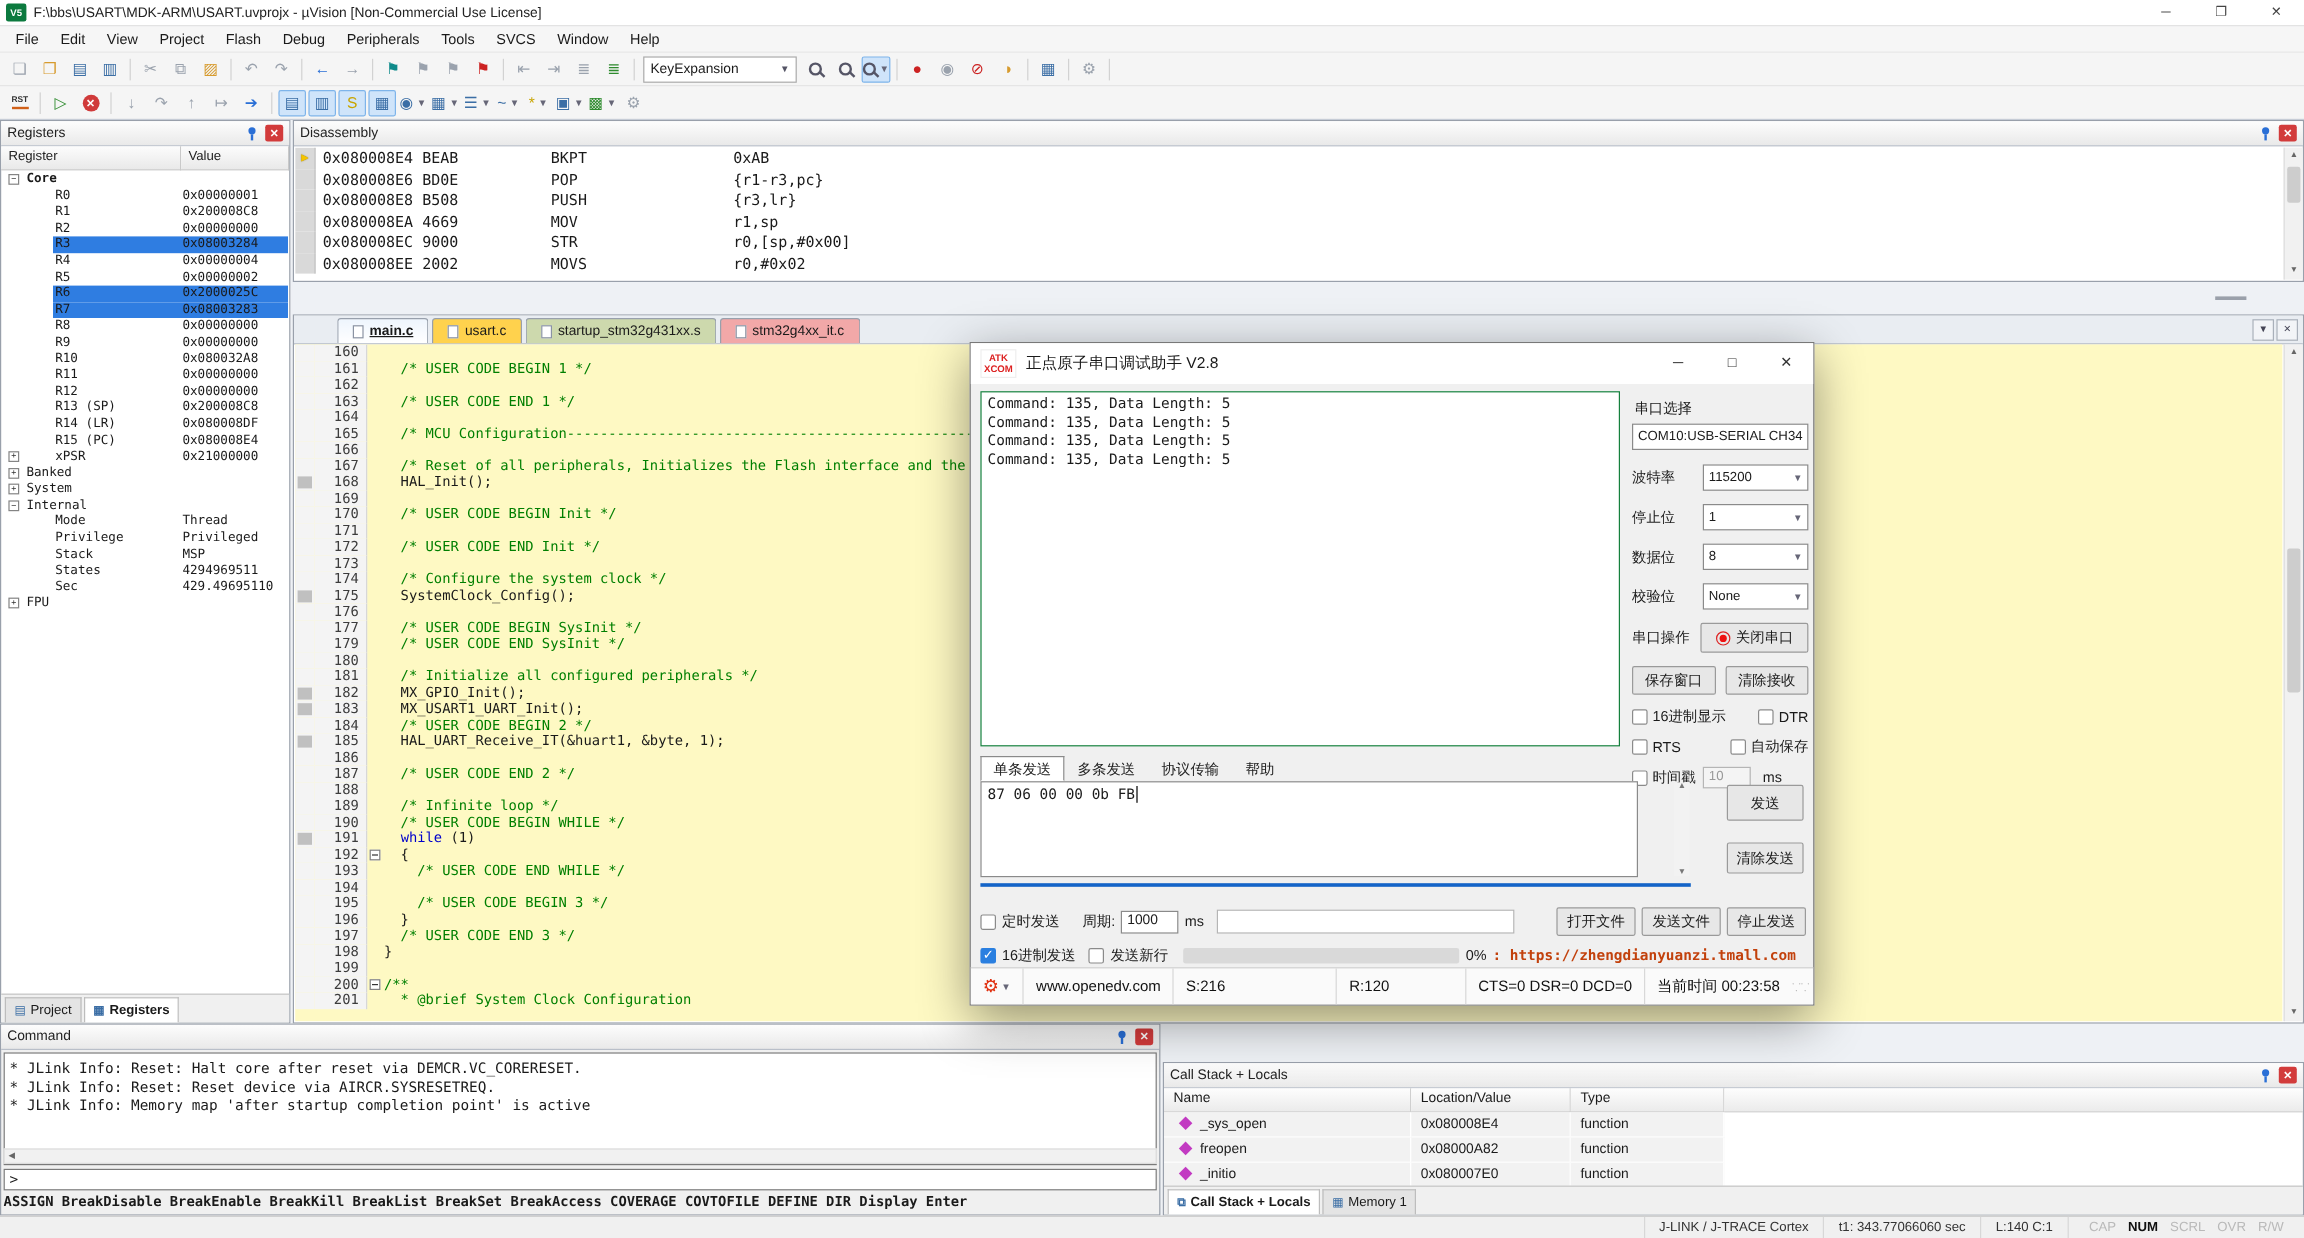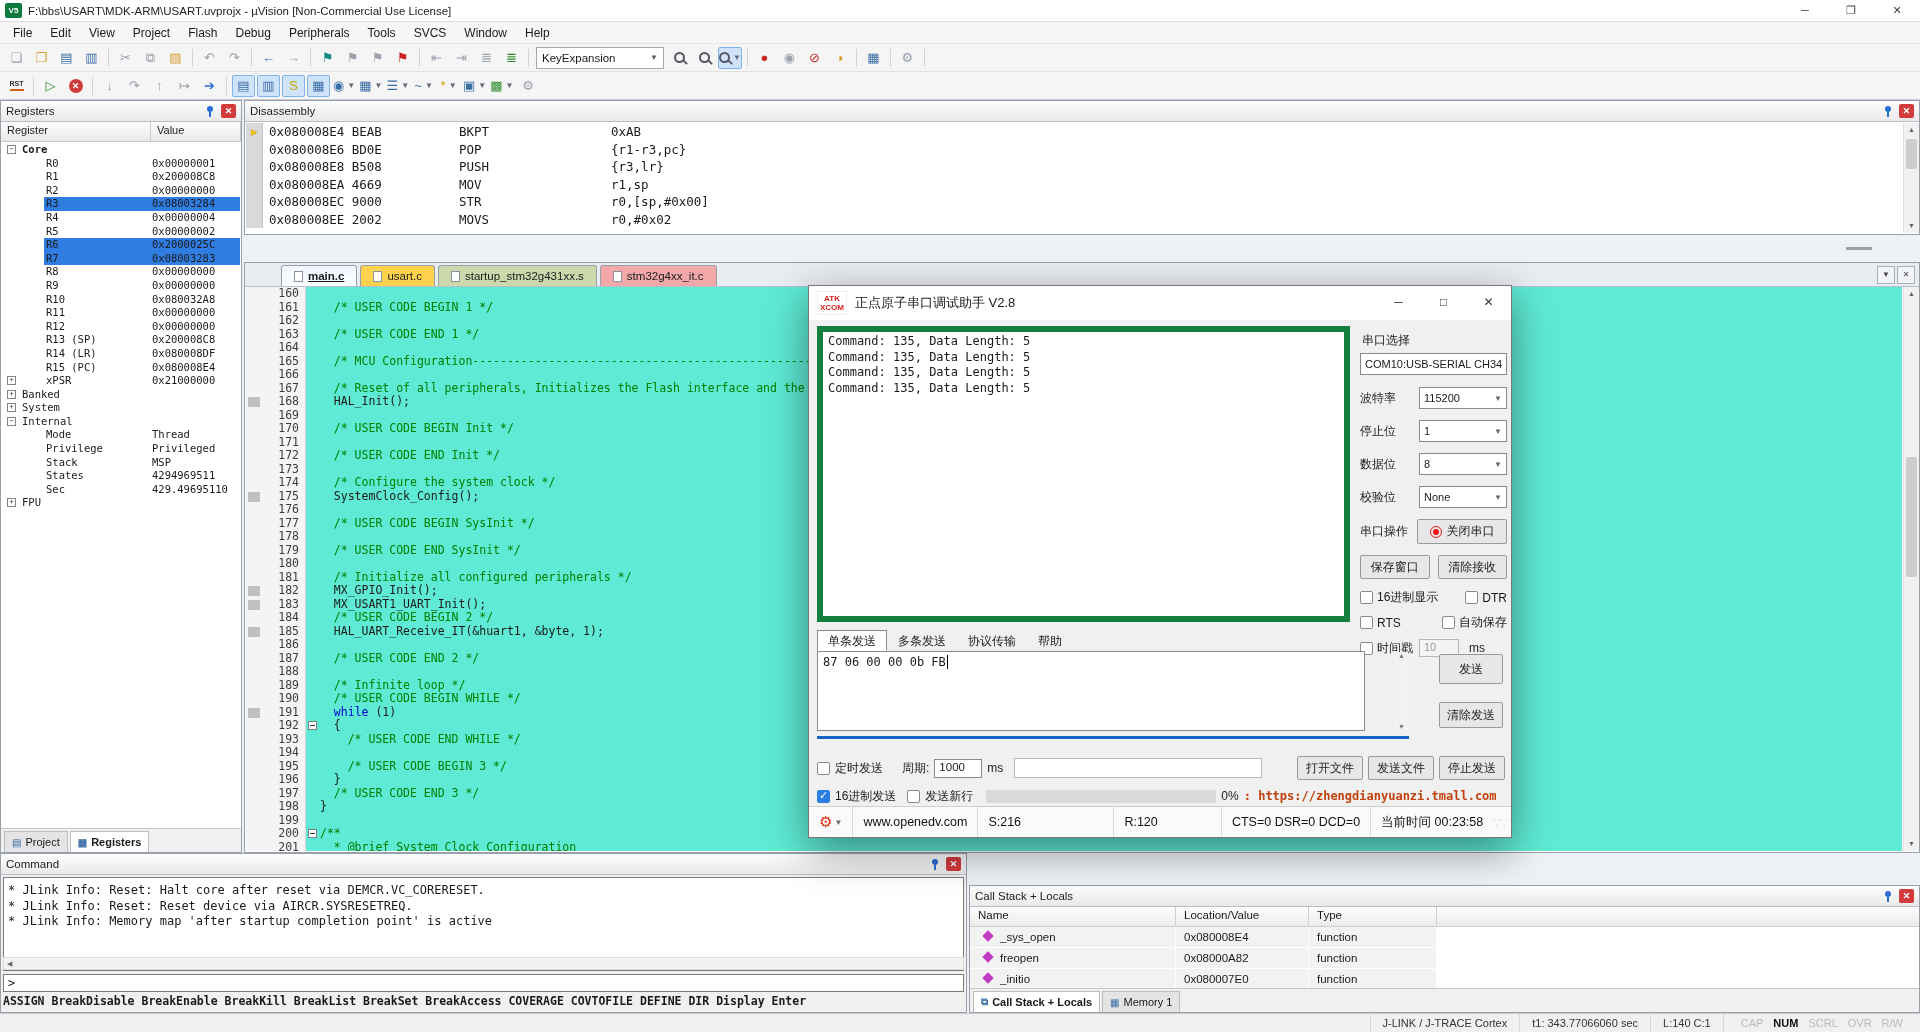--- a/index.html
+++ b/index.html
@@ -70,21 +70,21 @@
 
 #editor{left:244px;top:262px;right:0;bottom:179px}
 .tabbar{height:24px;background:#e9edf2;display:flex;align-items:flex-end;padding-left:36px;border-bottom:1px solid #b9bfc9}
 .etab{height:21px;padding:0 12px;font-size:11.5px;border:1px solid #98a0ac;border-bottom:none;border-radius:3px 3px 0 0;margin-right:3px;display:flex;align-items:center;gap:5px;background:#dfe3e9;white-space:nowrap}
 .etab.active{background:linear-gradient(#eef5fd,#fff)}
 .etab.active .elabel{font-weight:bold;text-decoration:underline}
 .etab.yellow{background:#ffd24d}.etab.green{background:#cdd9ad}.etab.pink{background:#f2a8a8}
 .eicon{width:9px;height:11px;background:#fff;border:1px solid #8a93a3}
 .tab-right{margin-left:auto;display:flex;gap:2px;margin-right:4px;margin-bottom:2px}
 .tabnav{width:18px;height:18px;border:1px solid #a9b0ba;background:#f2f4f7;font-size:8px;line-height:16px;text-align:center;color:#445}
-.code{position:absolute;top:24px;left:1px;right:17px;bottom:1px;overflow:hidden;font-family:"DejaVu Sans Mono",monospace;font-size:11.5px;background:#5eead4}
+.code{position:absolute;top:24px;left:1px;right:17px;bottom:1px;overflow:hidden;font-family:"DejaVu Sans Mono",monospace;font-size:11.5px;background:#fef9c3}
 .cl{display:flex;height:13.5px;line-height:13.5px}
 .m1{width:16px;background:#f4f4f4;position:relative}
 .m1 .xb{position:absolute;left:2px;top:2px;width:12px;height:10px;background:#c0c0c0}
 .ln{width:44px;text-align:right;padding-right:6px;color:#3c3c3c;background:#f4f4f4;border-right:1px solid #d7d7d7}
 .fc{width:14px;position:relative}
 .fc .fb{position:absolute;left:2px;top:2px;width:9px;height:9px;border:1px solid #808080;background:#fff}
 .fc .fb:after{content:"";position:absolute;left:1px;top:3px;width:5px;height:1px;background:#333}
 .ct{white-space:pre;flex:1}
 .cm{color:#007f00}.ckw{color:#0000cc}
 
@@ -113,21 +113,21 @@
 .sb-ind.on{color:#111;font-weight:bold}
 
 
 #serial{position:absolute;left:808px;top:285px;width:704px;height:553px;background:#f0f0f0;border:1px solid #787878;box-shadow:0 12px 40px rgba(0,0,0,.42);z-index:50}
 .s-title{height:34px;background:#fff;display:flex;align-items:center;padding-left:8px}
 .s-logo{width:30px;height:24px;margin-right:8px;display:flex;flex-direction:column;align-items:center;justify-content:center;border:1px solid #eee}
 .s-logo span{font:bold 8px/9px "Liberation Sans",sans-serif;color:#d22;letter-spacing:0}
 .s-title .txt{font-size:13px}
 .s-controls{margin-left:auto;display:flex;height:100%}
 .s-cbtn{width:45px;height:100%;text-align:center;line-height:33px;font-size:12px;color:#333}
-.s-recv{position:absolute;left:8px;top:40px;width:533px;height:296px;background:#fff;border:6px solid #15803d;font-family:"DejaVu Sans Mono",monospace;font-size:12px;line-height:15.5px;padding:2px 5px;overflow:hidden}
+.s-recv{position:absolute;left:8px;top:40px;width:533px;height:296px;background:#fff;border:1px solid #15803d;font-family:"DejaVu Sans Mono",monospace;font-size:12px;line-height:15.5px;padding:2px 5px;overflow:hidden}
 .s-cfg{position:absolute;left:551px;top:44px;width:147px;font-size:12px}
 .cfg-lab{margin:2px 0 4px 2px}
 .cfg-row{display:flex;align-items:center;justify-content:space-between;margin-bottom:11px}
 .s-combo{display:flex;align-items:center;background:#fff;border:1px solid #8a8a8a;height:22px;padding:0 4px;font-size:11px;white-space:nowrap;overflow:hidden}
 .s-combo .arrow{margin-left:auto;color:#667;font-size:8px;padding-left:3px}
 .s-combo.wide{width:147px;margin-bottom:12px}
 .s-combo.small{width:88px}
 .s-btn{background:#e7e7e7;border:1px solid #9a9a9a;border-radius:2px;text-align:center;font-size:12px;display:inline-flex;align-items:center;justify-content:center}
 .btn-close-port{width:90px;height:25px;gap:5px}
 .tgt{width:12px;height:12px;border:1px solid #d22;border-radius:50%;position:relative}
@@ -685,26 +685,20 @@
           <div class="ct"><span></span></div>
         </div>
         <div class="cl">
           <div class="m1"></div>
           <div class="ln">177</div>
           <div class="fc"></div>
           <div class="ct"><span class="cm">  /* USER CODE BEGIN SysInit */</span></div>
         </div>
         <div class="cl">
           <div class="m1"></div>
-          <div class="ln">178</div>
-          <div class="fc"></div>
-          <div class="ct"><span></span></div>
-        </div>
-        <div class="cl">
-          <div class="m1"></div>
           <div class="ln">179</div>
           <div class="fc"></div>
           <div class="ct"><span class="cm">  /* USER CODE END SysInit */</span></div>
         </div>
         <div class="cl">
           <div class="m1"></div>
           <div class="ln">180</div>
           <div class="fc"></div>
           <div class="ct"><span></span></div>
         </div>

